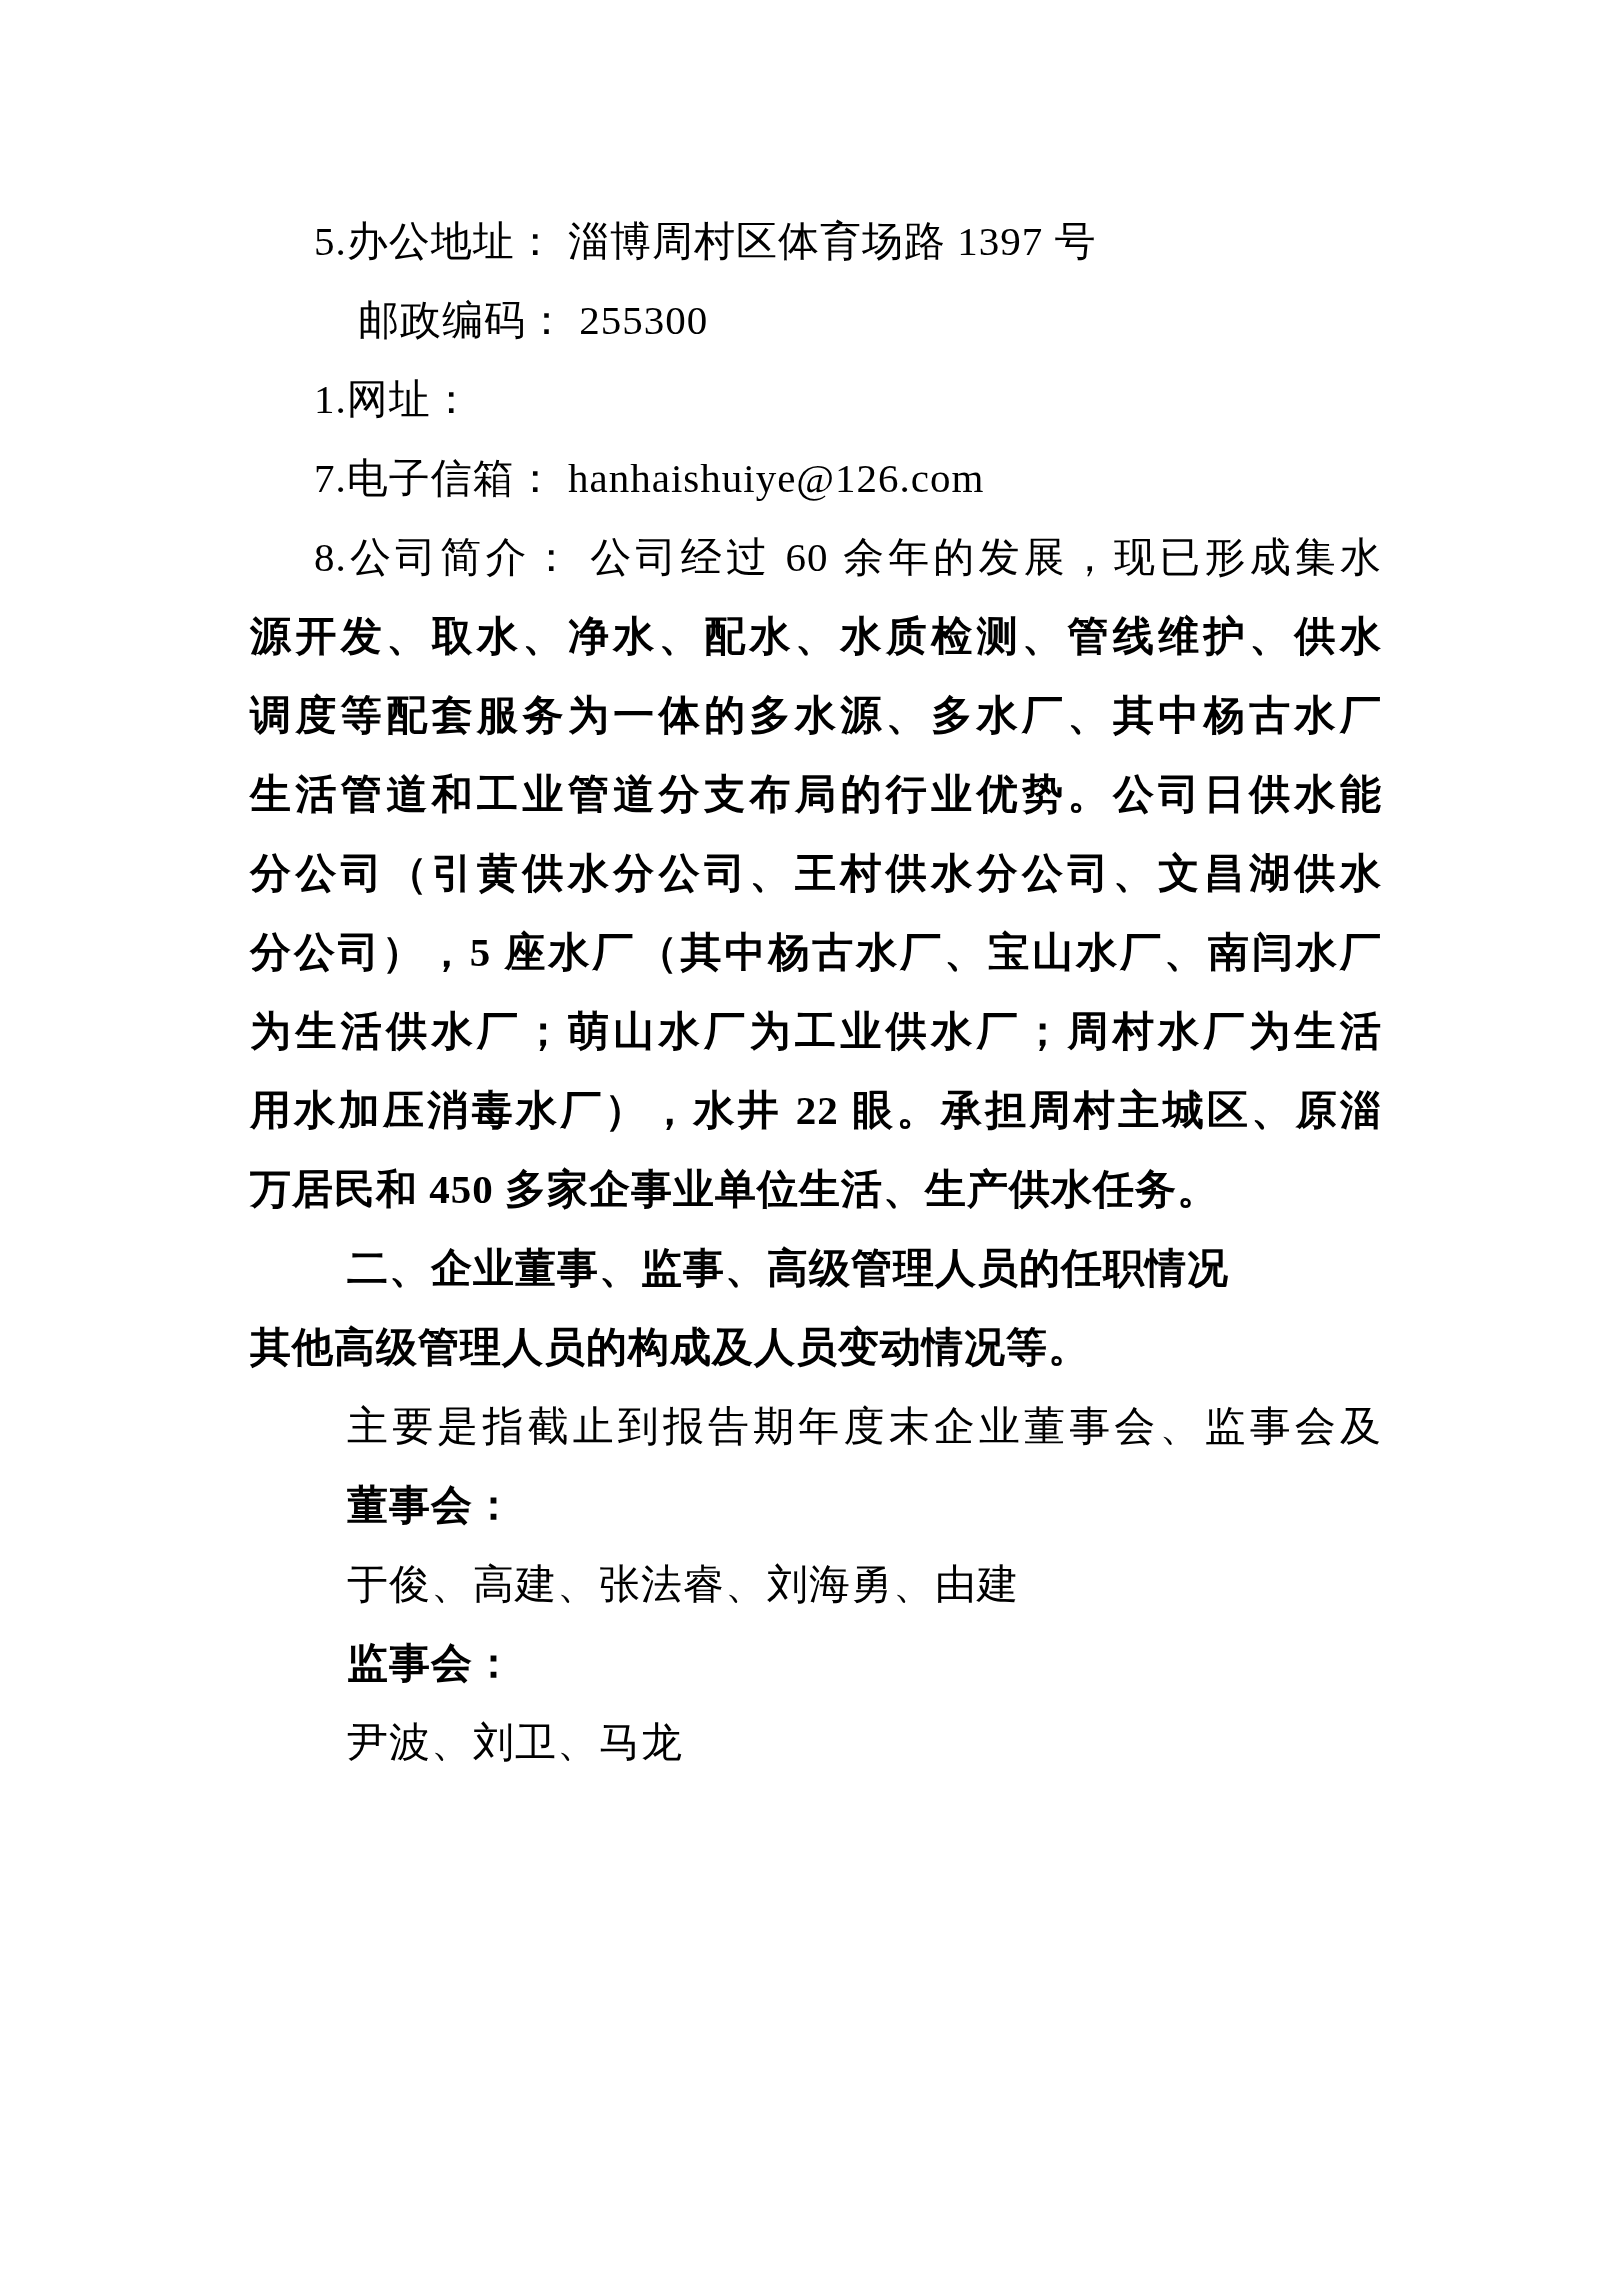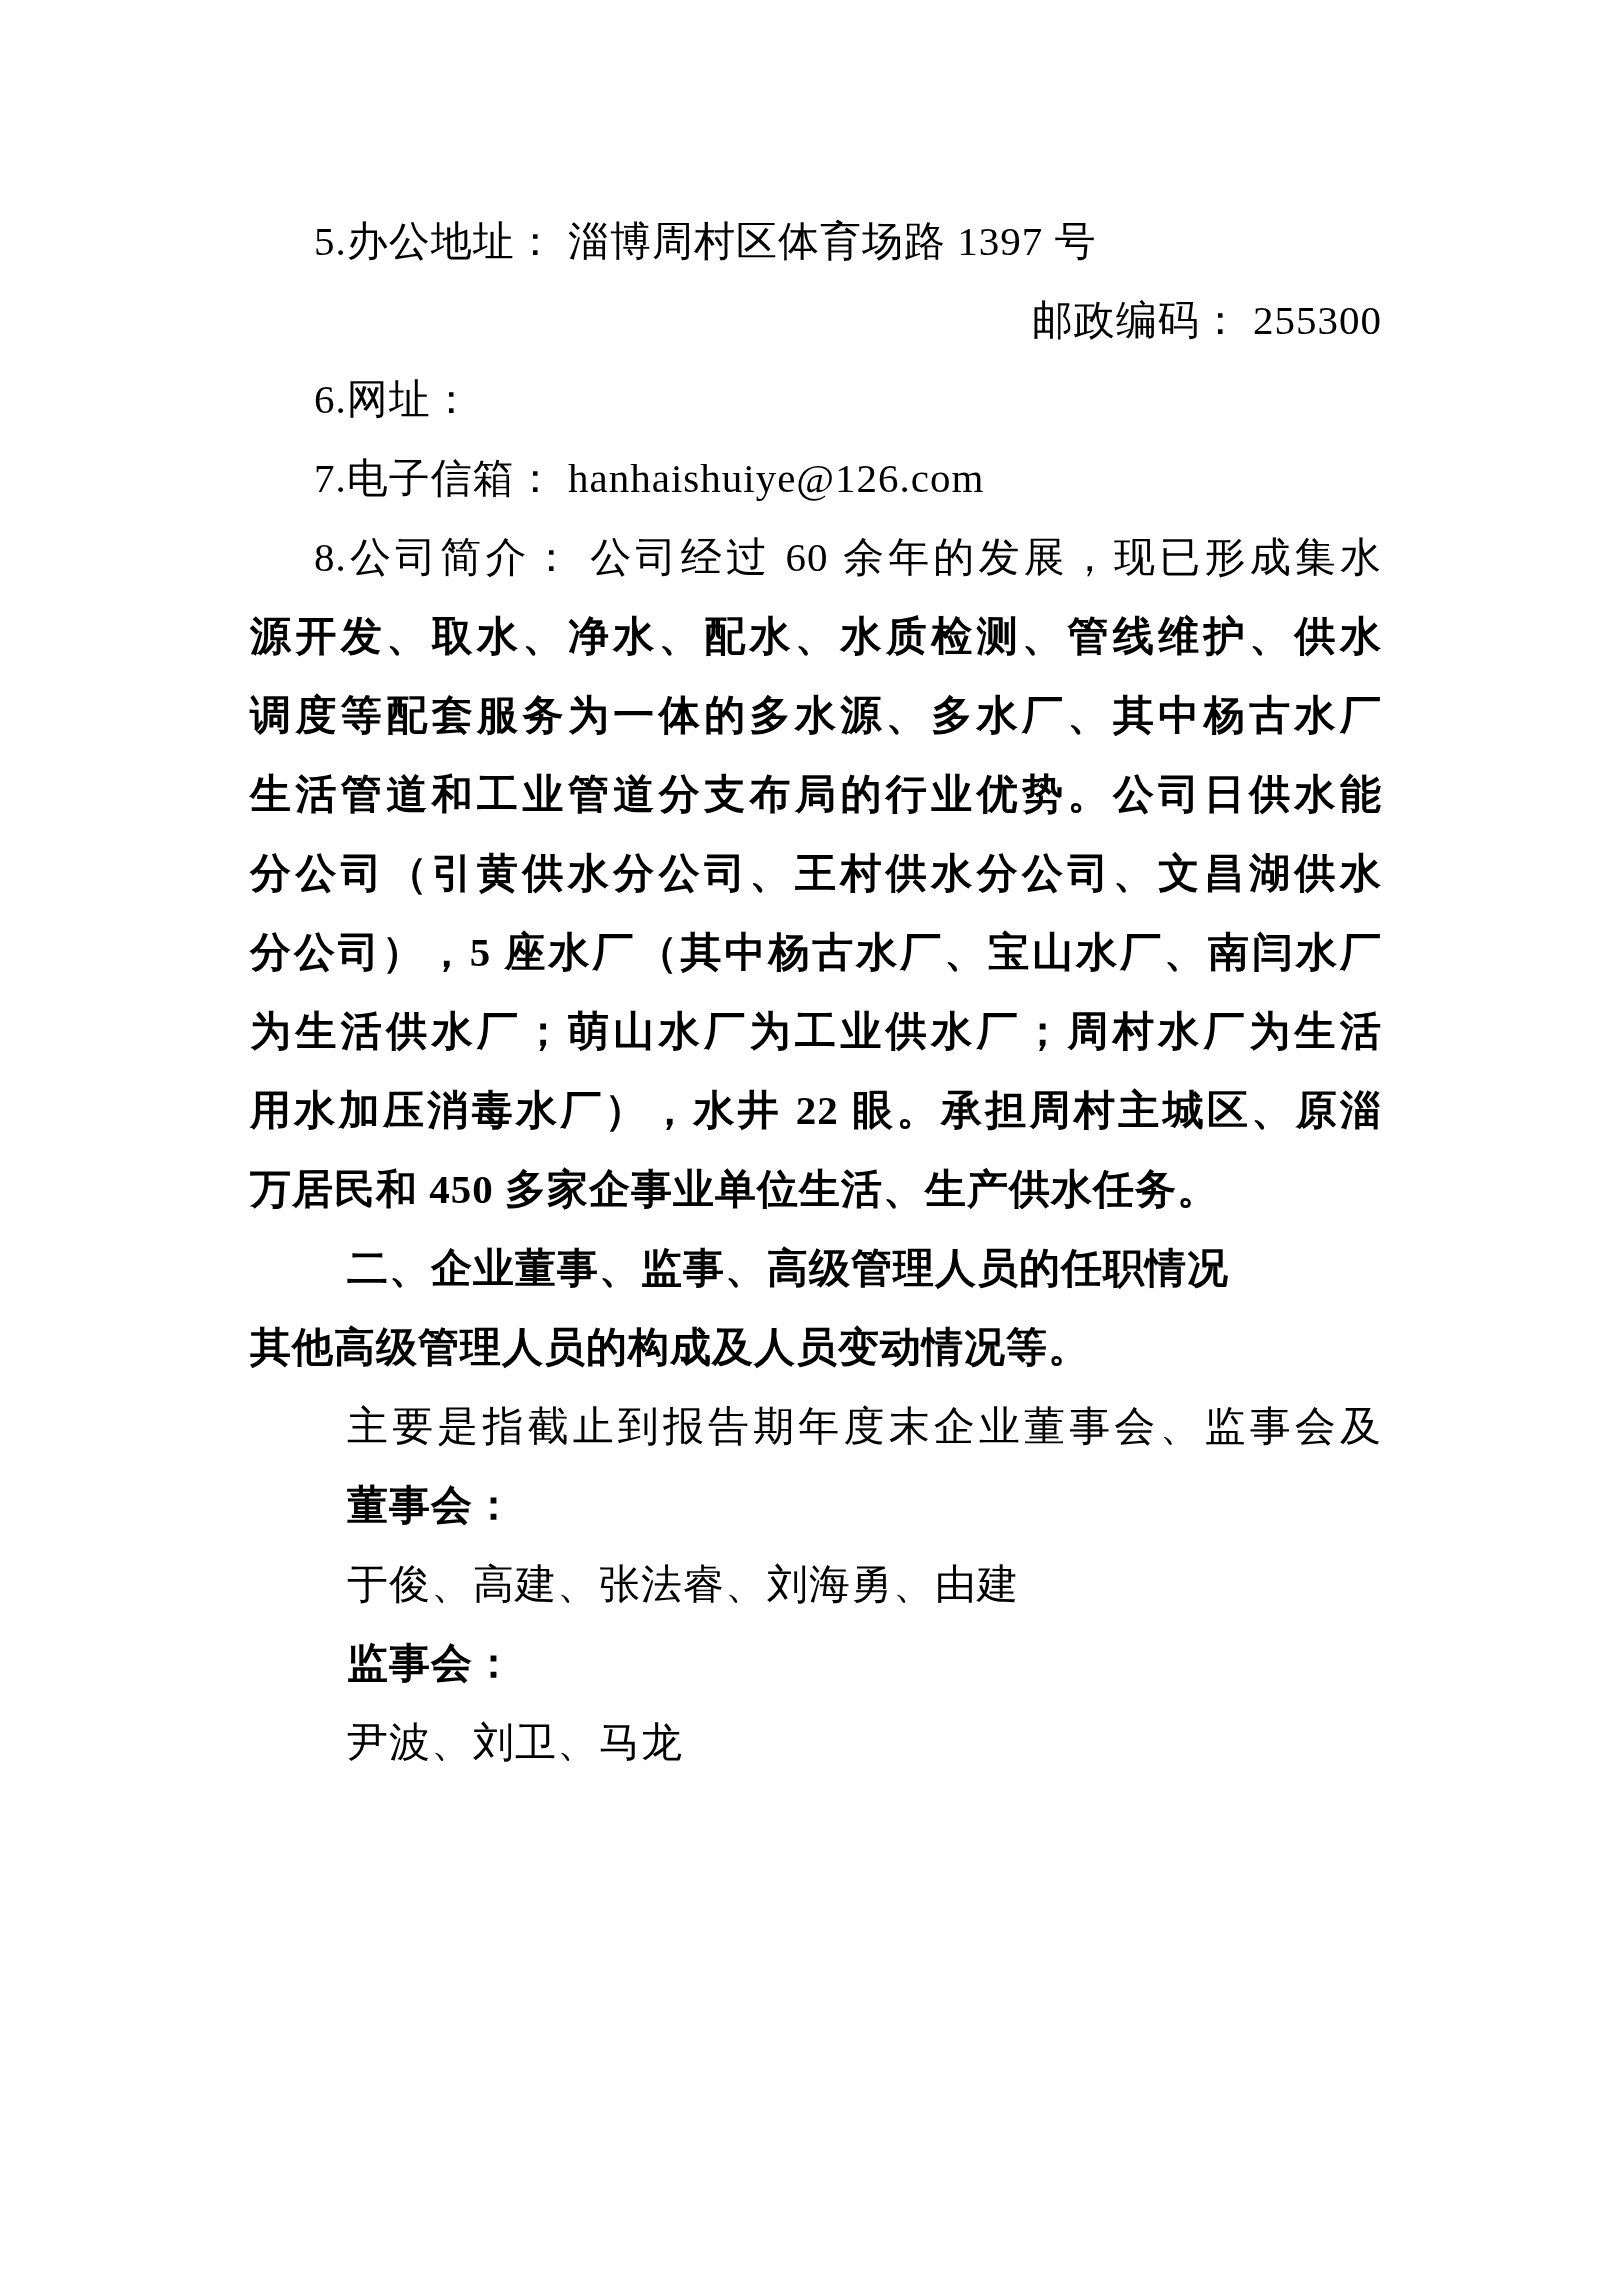--- a/index.html
+++ b/index.html
@@ -36,31 +36,31 @@
     white-space: normal;
     text-align: justify;
     text-align-last: justify;
     text-justify: inter-character;
   }
   .line.bold {
     font-weight: bold;
   }
   .indent-none { padding-left: 0; font-weight: bold; }
   .indent-item { padding-left: 64px; }   
-  .indent-sub  { padding-left: 108px; text-align: right; }  
+  .indent-sub  { padding-left: 108px; }  
   .indent-para { padding-left: 97px; }   
 </style>
 </head>
 <body>
 
 <div class="page">
   <div class="text-block">
       <div class="line indent-item">5.办公地址： 淄博周村区体育场路 1397 号</div>
       <div class="line indent-sub">邮政编码： 255300</div>
-      <div class="line indent-item">6.网址：</div>
+      <div class="line indent-item">1.网址：</div>
       <div class="line indent-item">7.电子信箱： hanhaishuiye@126.com</div>
       <div class="line indent-item fill">8.公司简介： 公司经过 60 余年的发展，现已形成集水</div>
       <div class="line indent-none fill">源开发、取水、净水、配水、水质检测、管线维护、供水</div>
       <div class="line indent-none fill">调度等配套服务为一体的多水源、多水厂、其中杨古水厂</div>
       <div class="line indent-none fill">生活管道和工业管道分支布局的行业优势。公司日供水能</div>
       <div class="line indent-none fill">分公司（引黄供水分公司、王村供水分公司、文昌湖供水</div>
       <div class="line indent-none fill">分公司），5 座水厂（其中杨古水厂、宝山水厂、南闫水厂</div>
       <div class="line indent-none fill">为生活供水厂；萌山水厂为工业供水厂；周村水厂为生活</div>
       <div class="line indent-none fill">用水加压消毒水厂），水井 22 眼。承担周村主城区、原淄</div>
       <div class="line indent-none">万居民和 450 多家企事业单位生活、生产供水任务。</div>

